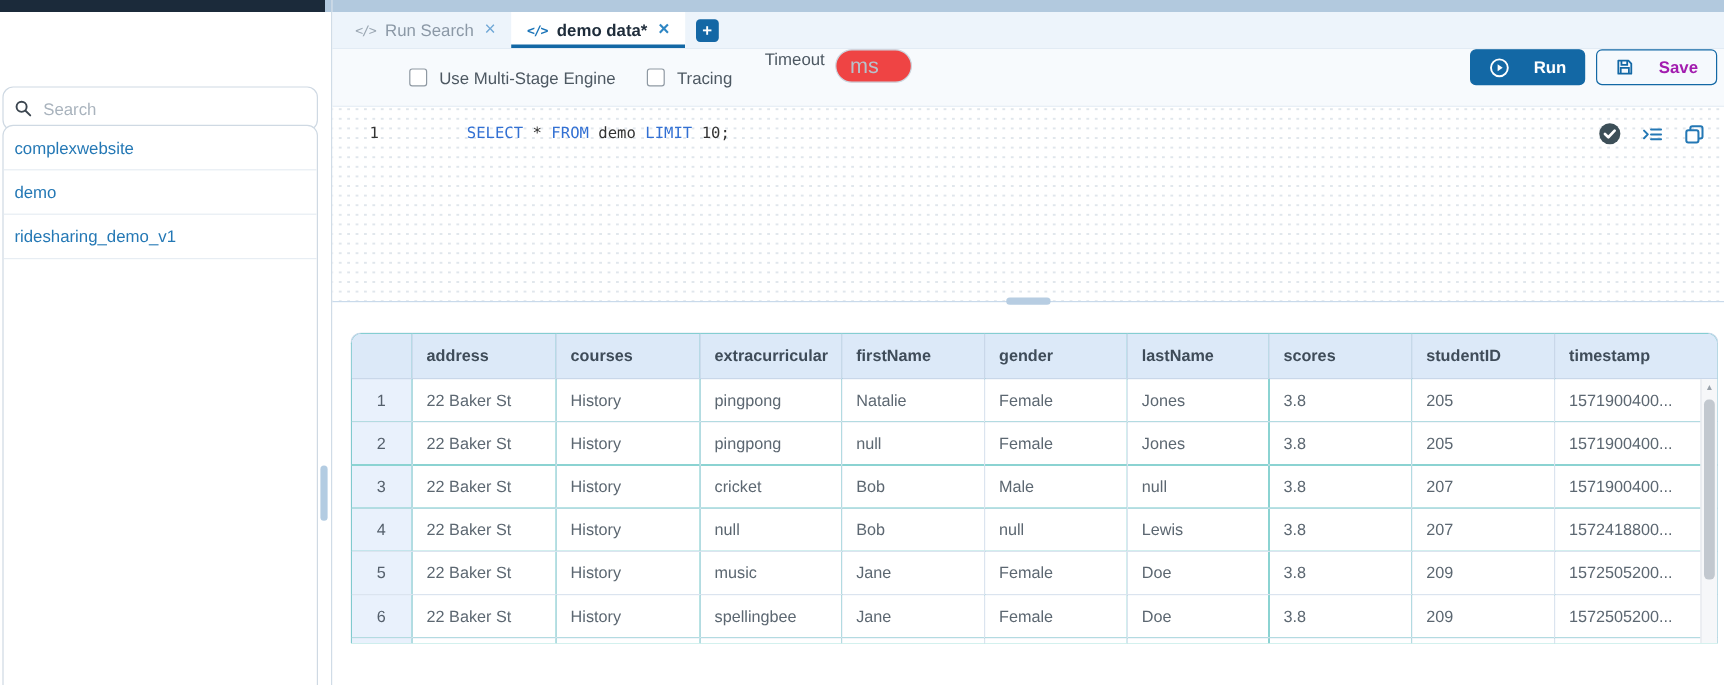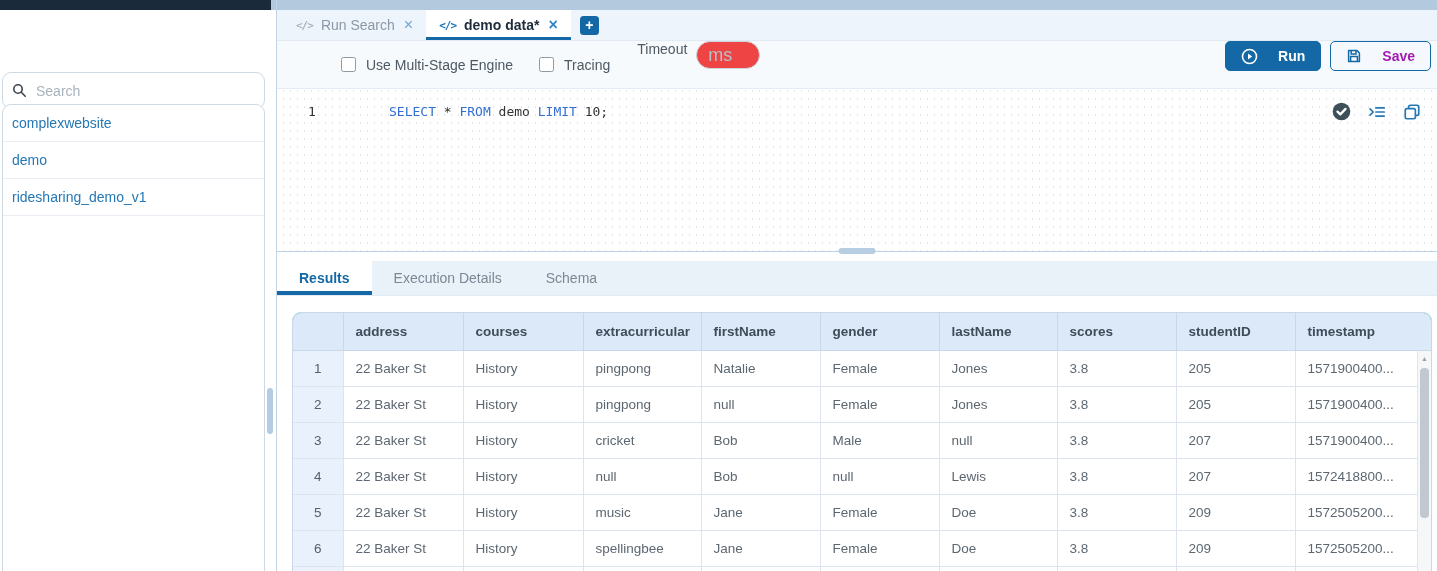--- a/index.html
+++ b/index.html
@@ -200,25 +200,20 @@
             <rect x="2" y="5" width="9" height="9" rx="1.5" fill="#fff" stroke="#2478b5" stroke-width="1.5"></rect>
           </svg>
         </span>
       </div>
     </div>
 
     <div class="gap-row">
       <div class="handle"></div>
     </div>
 
-    <div class="rtabs">
-      <div class="rtab active">Results</div>
-      <div class="rtab">Execution Details</div>
-      <div class="rtab">Schema</div>
-    </div>
 
     <div class="results">
       <div class="grid-wrap">
         <table>
           <colgroup>
             <col style="width:50px">
               <col style="width:120px">
               <col style="width:120px">
             <col style="width:118px">
               <col style="width:119px">

